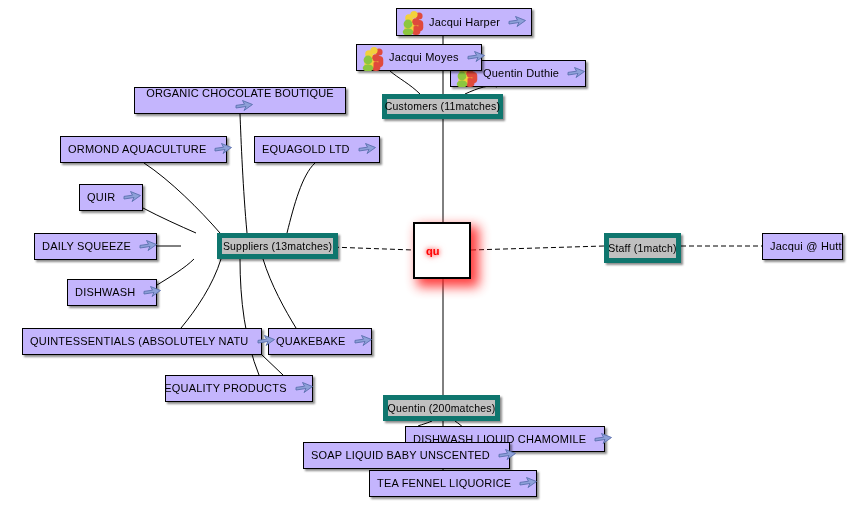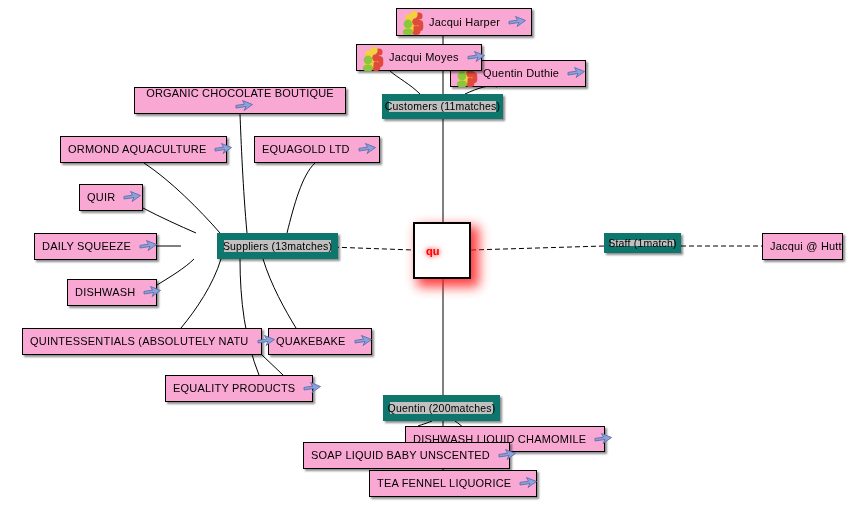--- a/index.html
+++ b/index.html
@@ -22,33 +22,33 @@
     left: 0;
     top: 0;
     width: 867px;
     height: 507px;
     pointer-events: none;
   }
   .node {
     position: absolute;
     box-sizing: border-box;
     border: 1px solid #000000;
-    background: #f9a8d4;
+    background: #c4b5fd;
     box-shadow: 2px 2px 2px rgba(0,0,0,0.45);
     display: flex;
     align-items: center;
     white-space: nowrap;
     font-size: 11px;
     color: #000000;
     padding: 0 7px;
     letter-spacing: 0.2px;
   }
   .node.hub {
     background: #c0c0c0;
-    border: 7px solid #0f766e;
+    border: 5px solid #0f766e;
     justify-content: center;
     font-size: 10.5px;
     padding: 0 8px;
   }
   .node .label {
     line-height: 1;
   }
   .node .arrow-icon {
     margin-left: 8px;
     flex: 0 0 auto;
@@ -123,21 +123,21 @@
     <span id="focus-text">qu</span>
   </div>
 
   <div id="nodes-layer">
       <div class="node hub" style="left: 382px; top: 94px; width: 121px; height: 25px; background: rgb(192, 192, 192);">
         <span class="label">Customers (11matches)</span>
       </div>
       <div class="node hub" style="left: 181px; top: 233px; width: 121px; height: 26px; background: rgb(192, 192, 192); margin-left: 36px;">
         <span class="label">Suppliers (13matches)</span>
       </div>
-      <div class="node hub" style="left: 604px; top: 233px; width: 77px; height: 20px; background: rgb(192, 192, 192);">
+      <div class="node hub" style="left: 604px; top: 233px; width: 77px; height: 30px; background: rgb(192, 192, 192);">
         <span class="label">Staff (1match)</span>
       </div>
       <div class="node hub" style="left: 383px; top: 395px; width: 117px; height: 26px; background: rgb(192, 192, 192);">
         <span class="label">Quentin (200matches)</span>
       </div>
       <div class="node z-top" style="left: 396px; top: 8px; width: 136px; height: 28px;">
         <svg width="26" height="26" viewBox="0 0 26 26" class="people-icon">
           <rect x="14.75" y="11" width="8.5" height="11" rx="3.8636363636363633" fill="#e04a3c"></rect>
           <circle cx="19" cy="7" r="3.6" fill="#e04a3c"></circle>
           <rect x="9.75" y="9.5" width="8.5" height="12" rx="3.8636363636363633" fill="#f2d13b"></rect>
@@ -231,21 +231,21 @@
         <svg width="19" height="15" viewBox="0 0 19 15" class="arrow-icon">
           <path d="M1 9 L11 7.5 L9 11.5 L17.5 5.5 L7.5 1.5 L9.5 5.2 L1 6.4 Z" fill="#8da0d8" stroke="#5a6fae" stroke-width="0.9" stroke-linejoin="round"></path>
         </svg>
       </div>
       <div class="node z-low" style="left: 268px; top: 328px; width: 104px; height: 27px;">
         <span class="label">QUAKEBAKE</span>
         <svg width="19" height="15" viewBox="0 0 19 15" class="arrow-icon">
           <path d="M1 9 L11 7.5 L9 11.5 L17.5 5.5 L7.5 1.5 L9.5 5.2 L1 6.4 Z" fill="#8da0d8" stroke="#5a6fae" stroke-width="0.9" stroke-linejoin="round"></path>
         </svg>
       </div>
-      <div class="node z-mid" style="left: 165px; top: 375px; width: 148px; height: 27px;">
+      <div class="node z-mid" style="left: 165px; top: 375px; width: 148px; height: 27px; justify-content: center;">
         <span class="label">EQUALITY PRODUCTS</span>
         <svg width="19" height="15" viewBox="0 0 19 15" class="arrow-icon">
           <path d="M1 9 L11 7.5 L9 11.5 L17.5 5.5 L7.5 1.5 L9.5 5.2 L1 6.4 Z" fill="#8da0d8" stroke="#5a6fae" stroke-width="0.9" stroke-linejoin="round"></path>
         </svg>
       </div>
       <div class="node z-mid" style="left: 762px; top: 233px; width: 81px; height: 27px;">
         <span class="label">Jacqui @ Hutt</span>
       </div>
       <div class="node z-low" style="left: 405px; top: 426px; width: 200px; height: 26px;">
         <span class="label">DISHWASH LIQUID CHAMOMILE</span>

